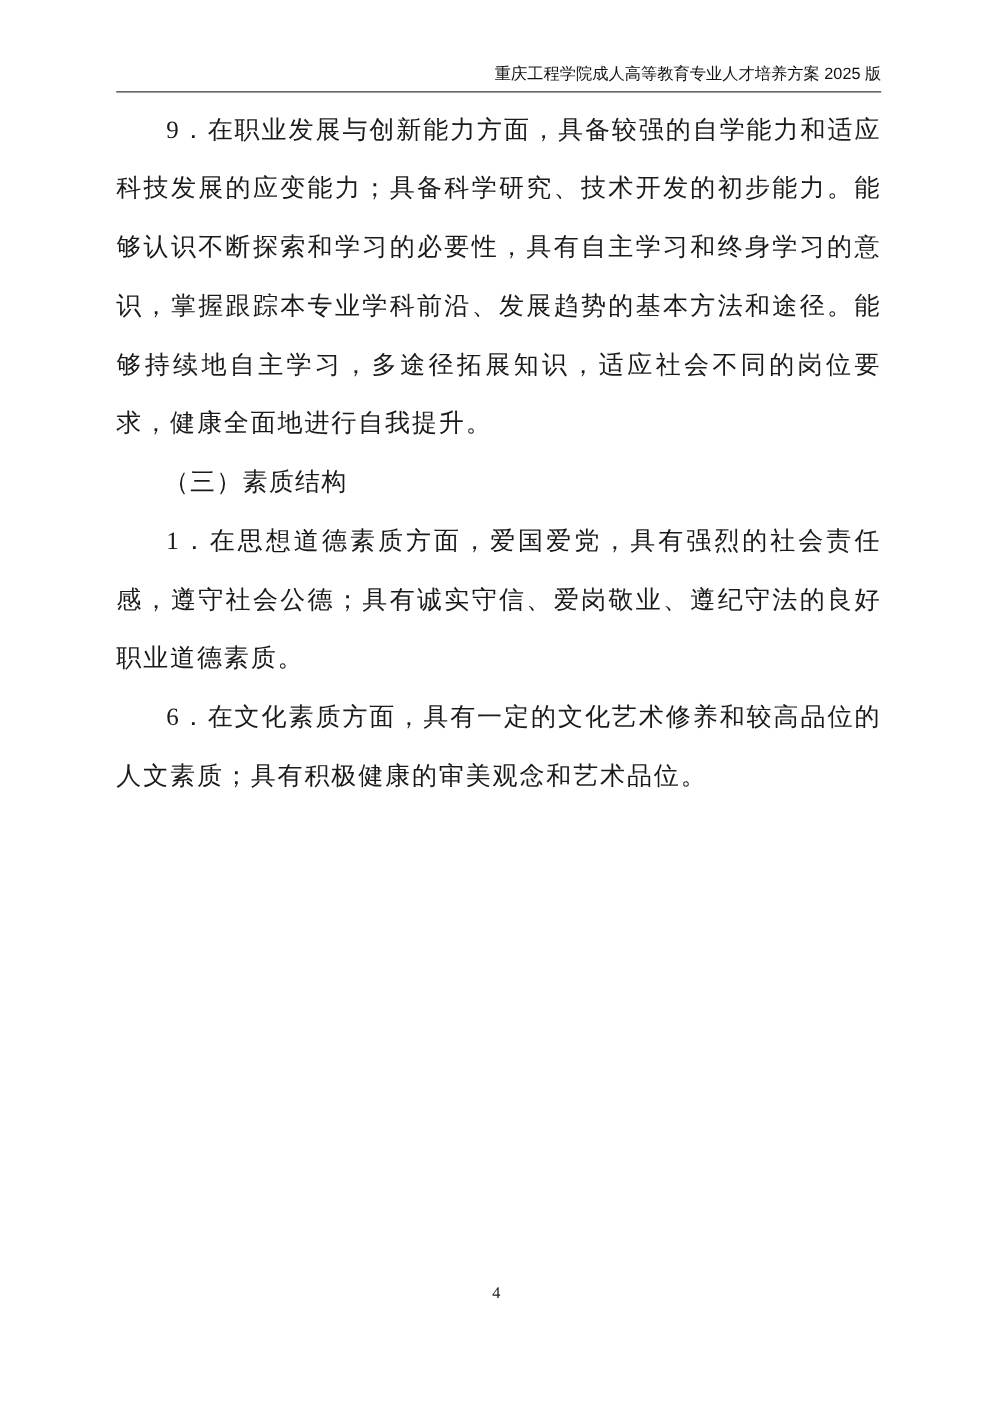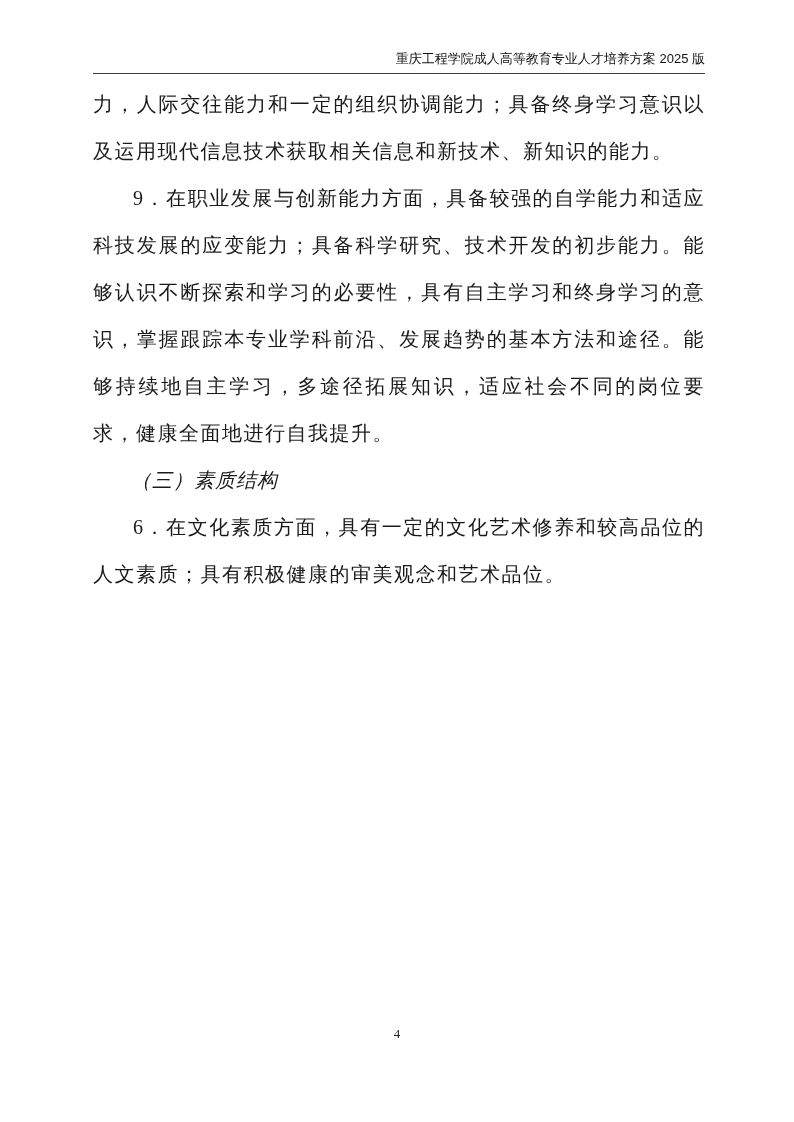--- a/index.html
+++ b/index.html
@@ -43,42 +43,41 @@
     font-weight: normal;
   }
   .para-indent { text-indent: 2em; }
   .section-heading {
     font-family: "Liberation Sans", "DejaVu Sans", sans-serif;
     font-weight: bold;
     font-size: 20px;
     line-height: 47px;
     text-indent: 1.9em;
     letter-spacing: 1px;
-    font-style: italic;
   }
   .page-footer {
     position: absolute;
     top: 1024px;
     left: 0;
     width: 794px;
     text-align: center;
     font-size: 13px;
     line-height: 20px;
     color: #222222;
   }
 </style>
 </head>
 <body>
 
 <div class="page-header">
   <span>重庆工程学院成人高等教育专业人才培养方案 2025 版</span>
 </div>
 
 <div class="document-body">
-  <p>力，人际交往能力和一定的组织协调能力；具备终身学习意识以及运用现代信息技术获取相关信息和新技术、新知识的能力。</p>
   <p class="para-indent">9．在职业发展与创新能力方面，具备较强的自学能力和适应科技发展的应变能力；具备科学研究、技术开发的初步能力。能够认识不断探索和学习的必要性，具有自主学习和终身学习的意识，掌握跟踪本专业学科前沿、发展趋势的基本方法和途径。能够持续地自主学习，多途径拓展知识，适应社会不同的岗位要求，健康全面地进行自我提升。</p>
   <h3 class="section-heading">（三）素质结构</h3>
+  <p class="para-indent">1．在思想道德素质方面，爱国爱党，具有强烈的社会责任感，遵守社会公德；具有诚实守信、爱岗敬业、遵纪守法的良好职业道德素质。</p>
   <p class="para-indent">6．在文化素质方面，具有一定的文化艺术修养和较高品位的人文素质；具有积极健康的审美观念和艺术品位。</p>
 </div>
 
 <div class="page-footer">
   <span>4</span>
 </div>
 
 </body></html>

